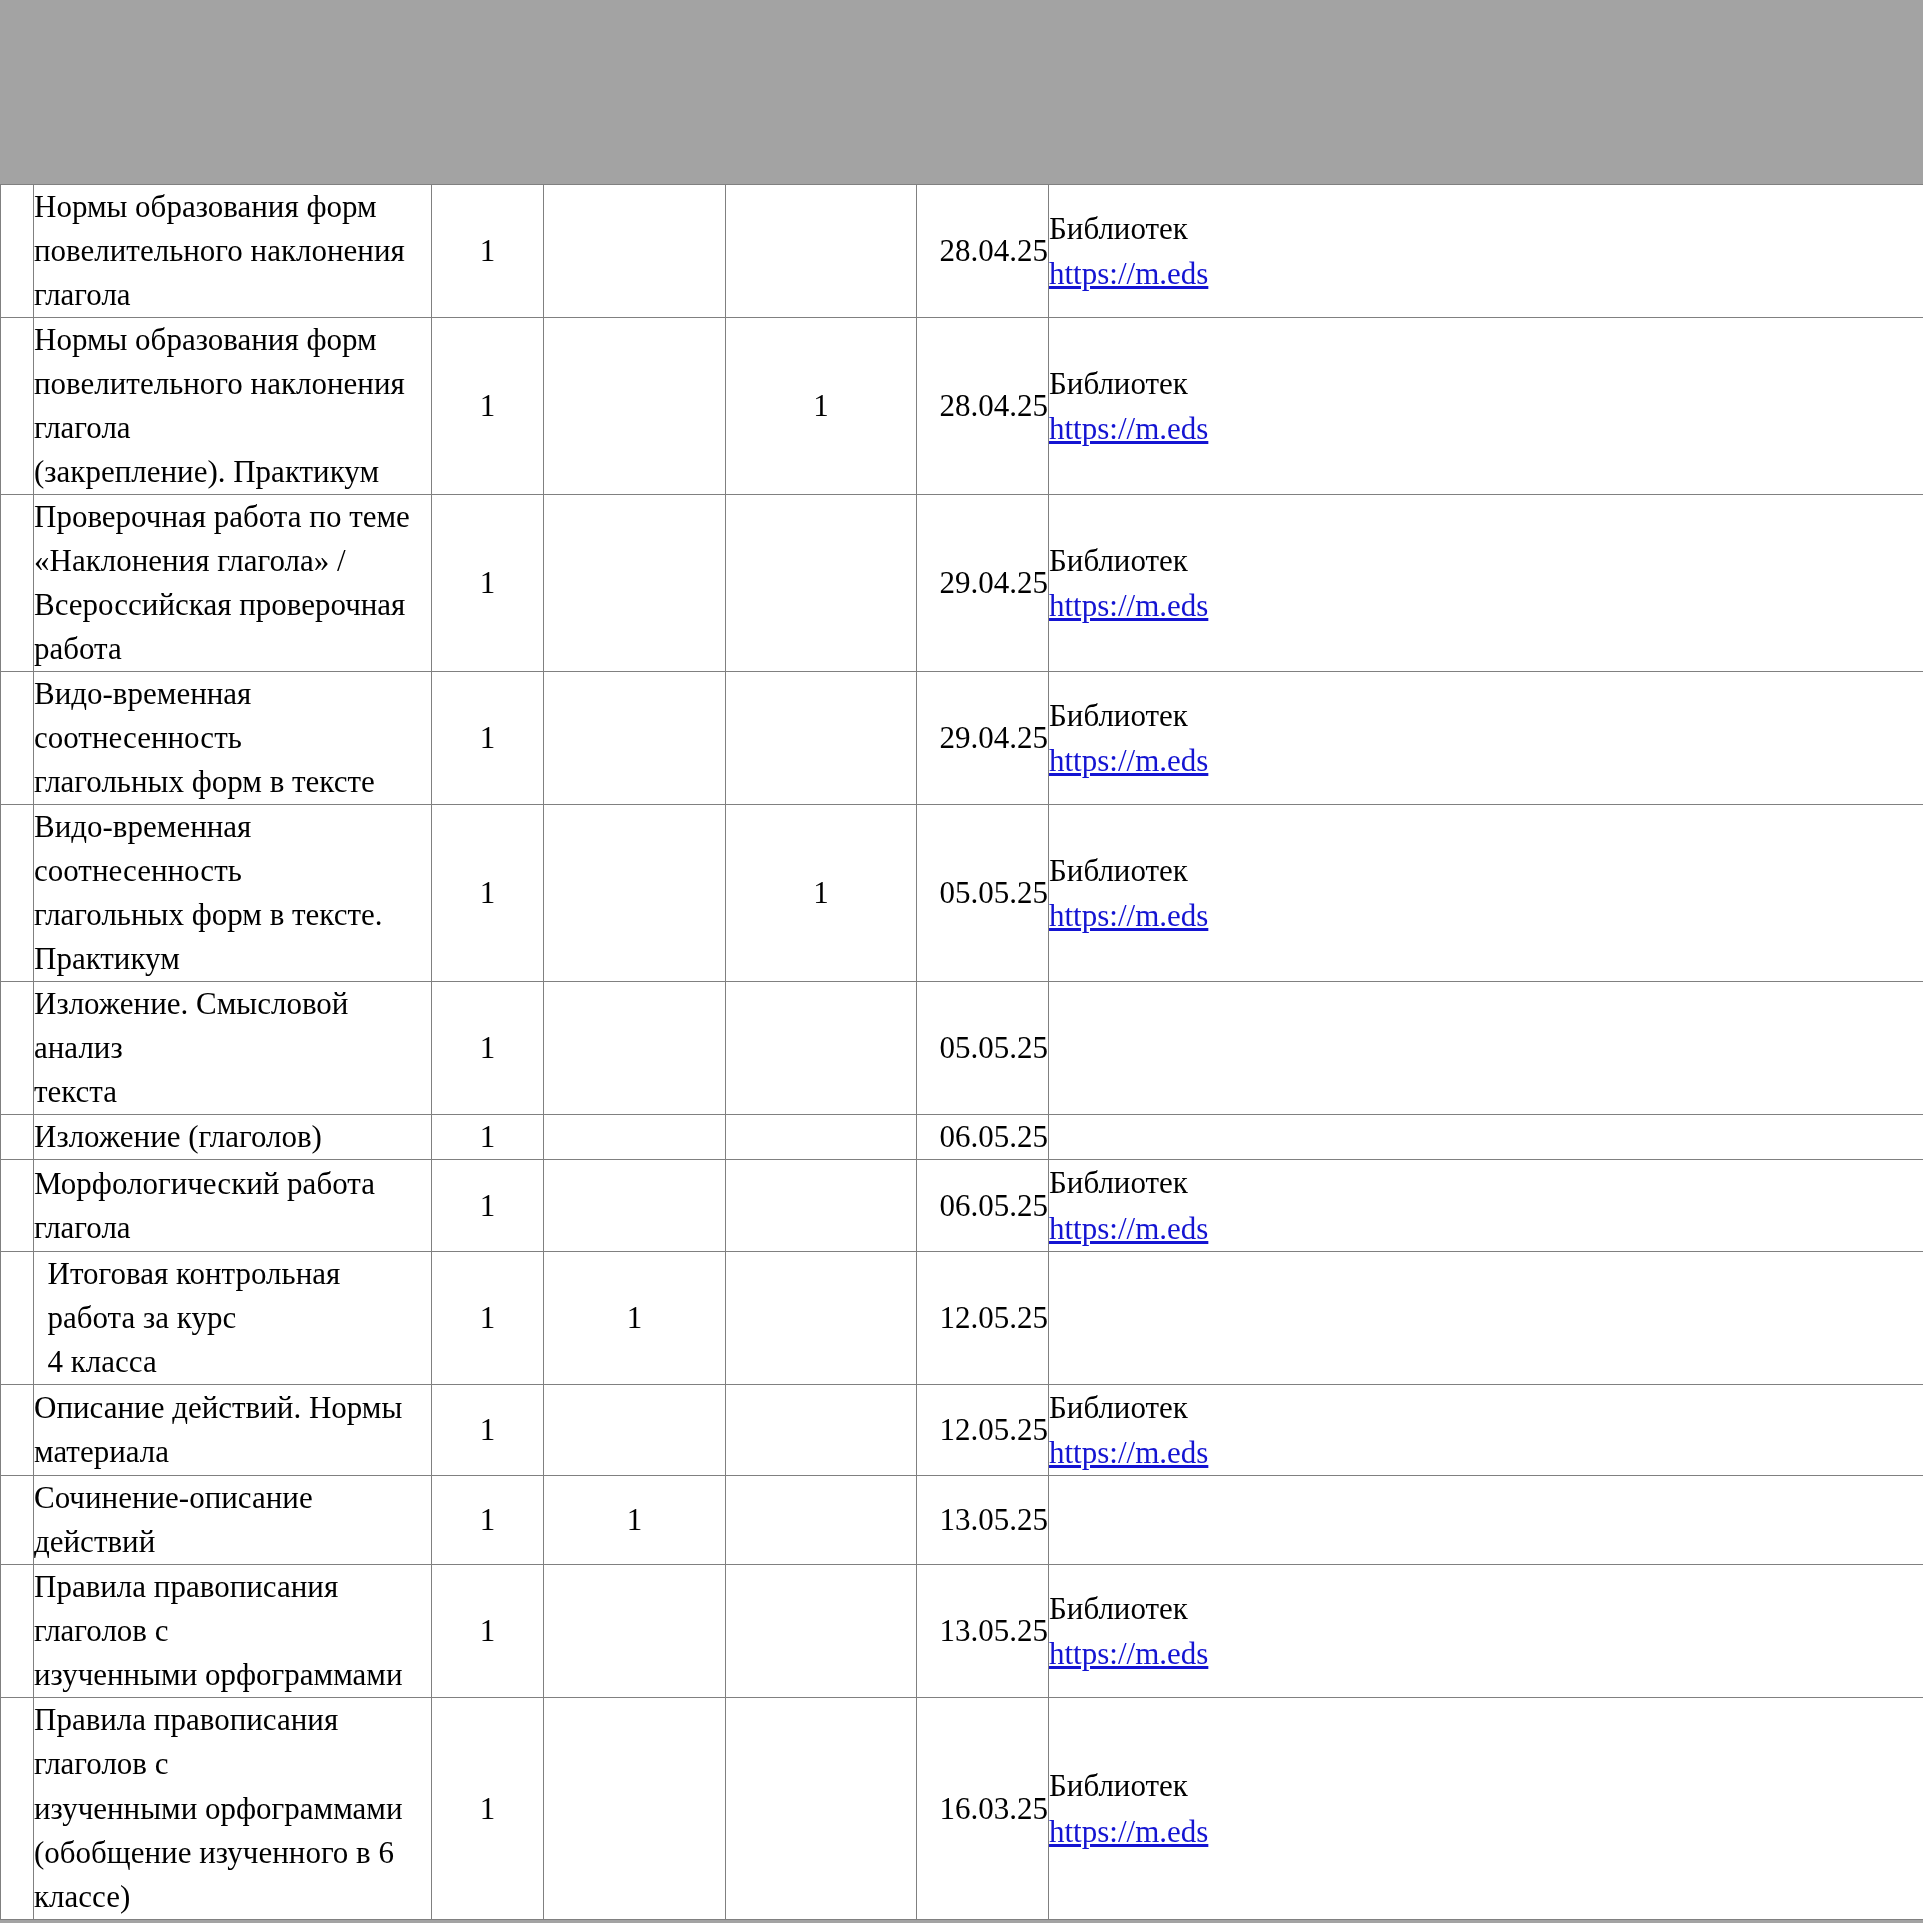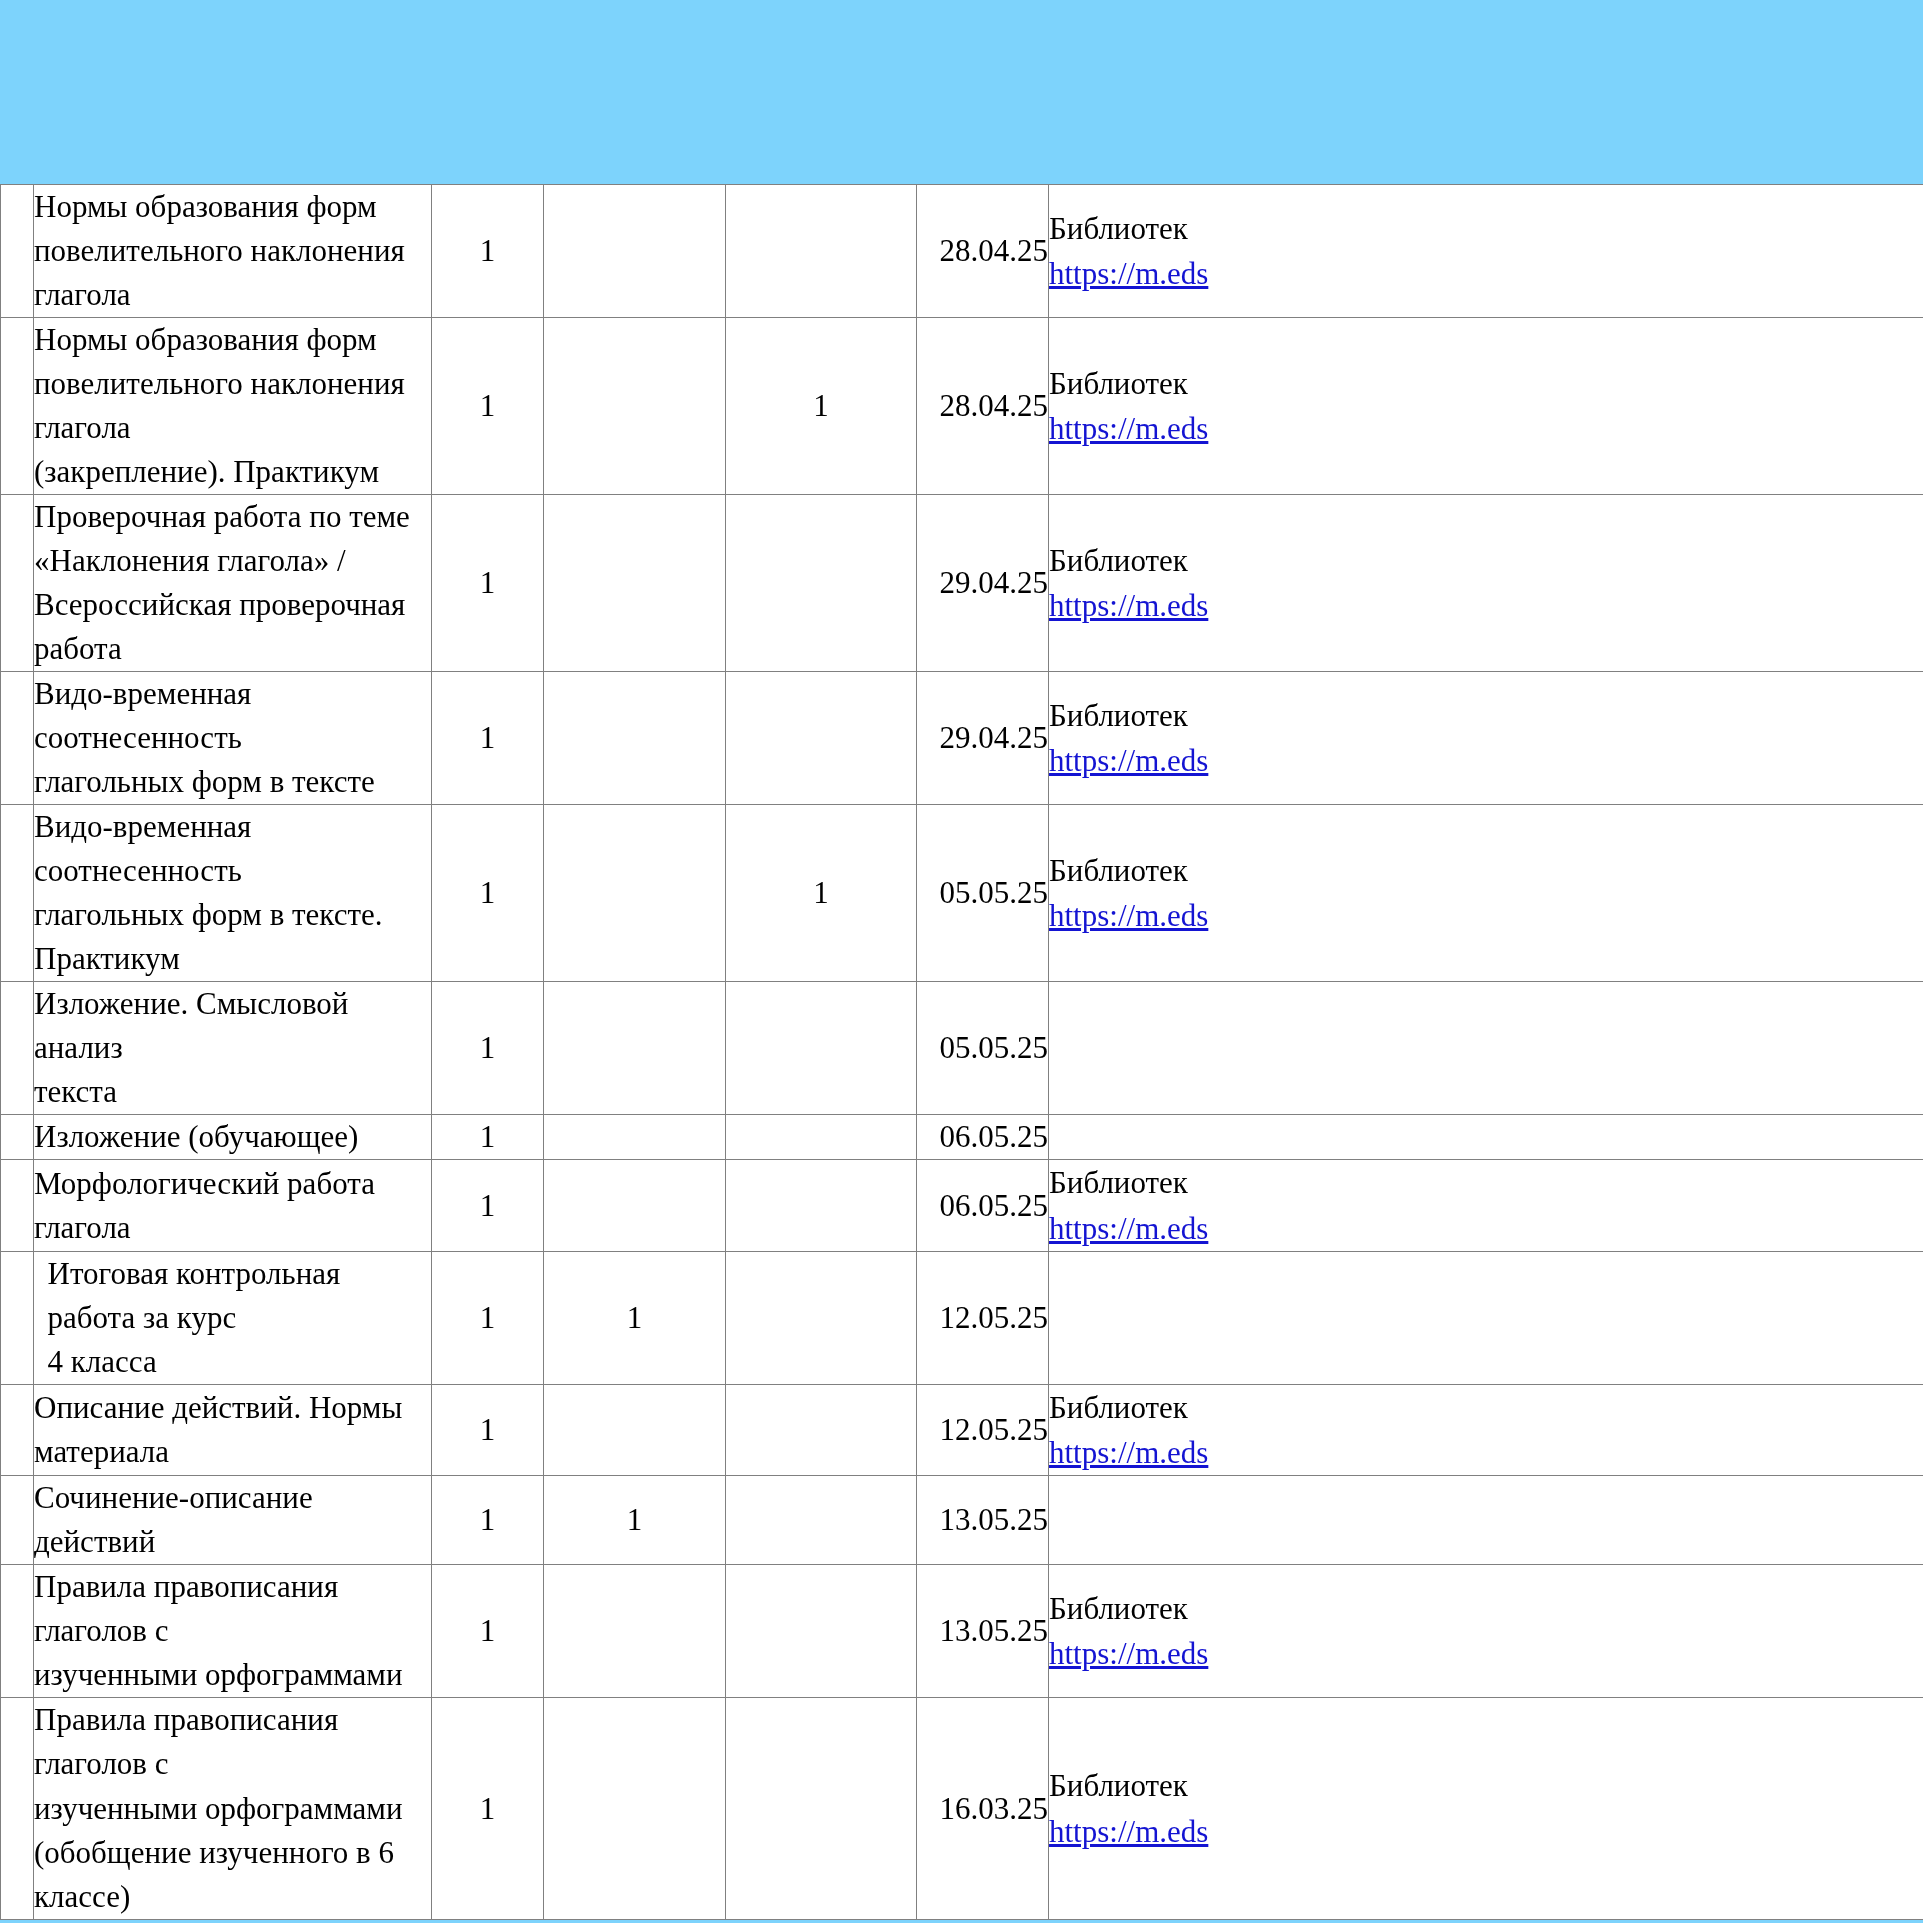--- a/index.html
+++ b/index.html
@@ -11,21 +11,21 @@
     width: 1924px;
     height: 1924px;
     font-family: "Liberation Serif", "DejaVu Serif", serif;
     color: #000000;
     overflow: hidden;
   }
   .page {
     position: relative;
     width: 1924px;
     height: 1924px;
-    background: #7dd3fc;
+    background: #a3a3a3;
   }
   .table-wrap {
     position: absolute;
     left: 0px;
     top: 184px;
     width: 2029px;      
     overflow: visible;
   }
   table.schedule {
     border-collapse: collapse;
@@ -172,21 +172,21 @@
             <td class="topic">Изложение. Смысловой анализ
 текста</td>
             <td class="num">1</td>
             <td class="num"></td>
             <td class="num"></td>
             <td class="date">05.05.25</td>
             <td class="link"></td>
           </tr>
           <tr>
             <td class="index-cell"></td>
-            <td class="topic">Изложение (обучающее)</td>
+            <td class="topic">Изложение (глаголов)</td>
             <td class="num">1</td>
             <td class="num"></td>
             <td class="num"></td>
             <td class="date">06.05.25</td>
             <td class="link"></td>
           </tr>
           <tr>
             <td class="index-cell"></td>
             <td class="topic">Морфологический работа глагола</td>
             <td class="num">1</td>

